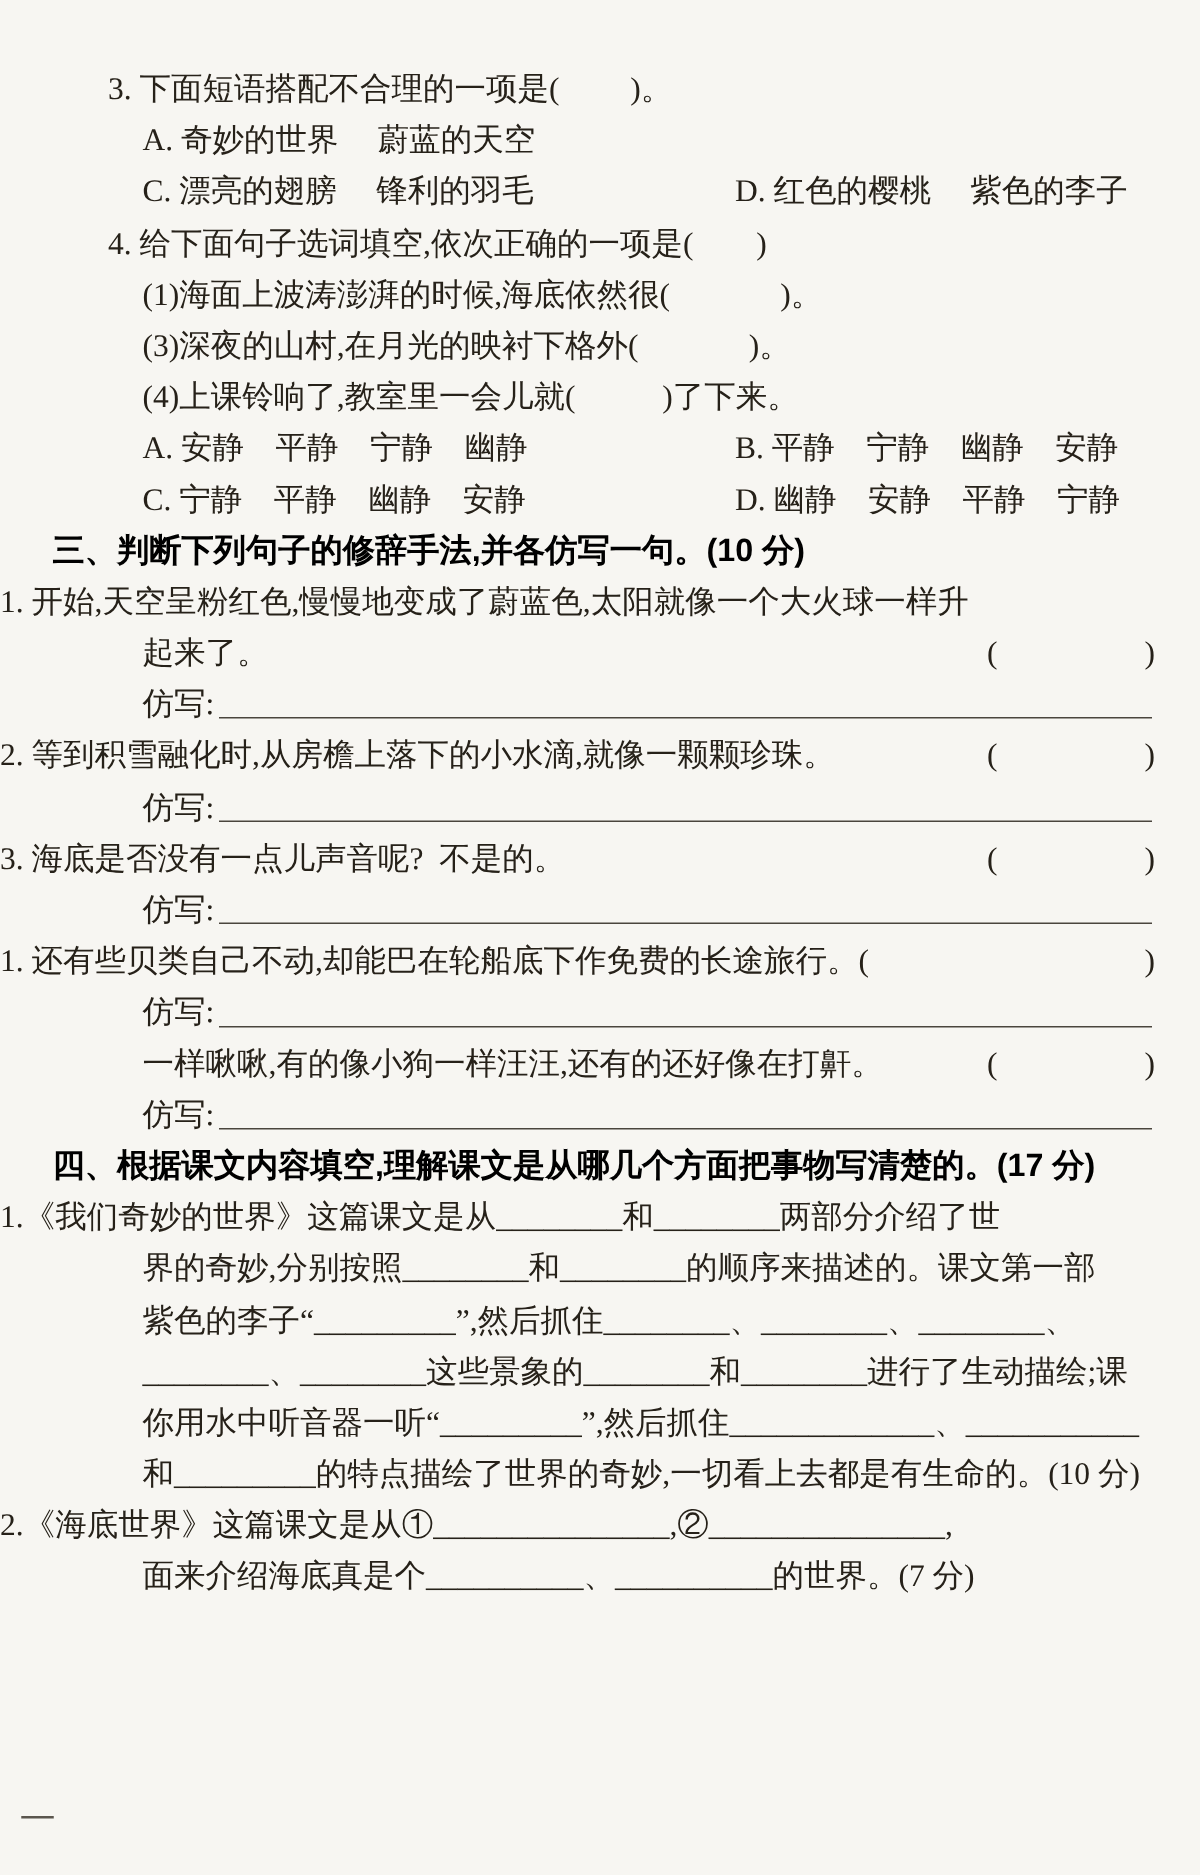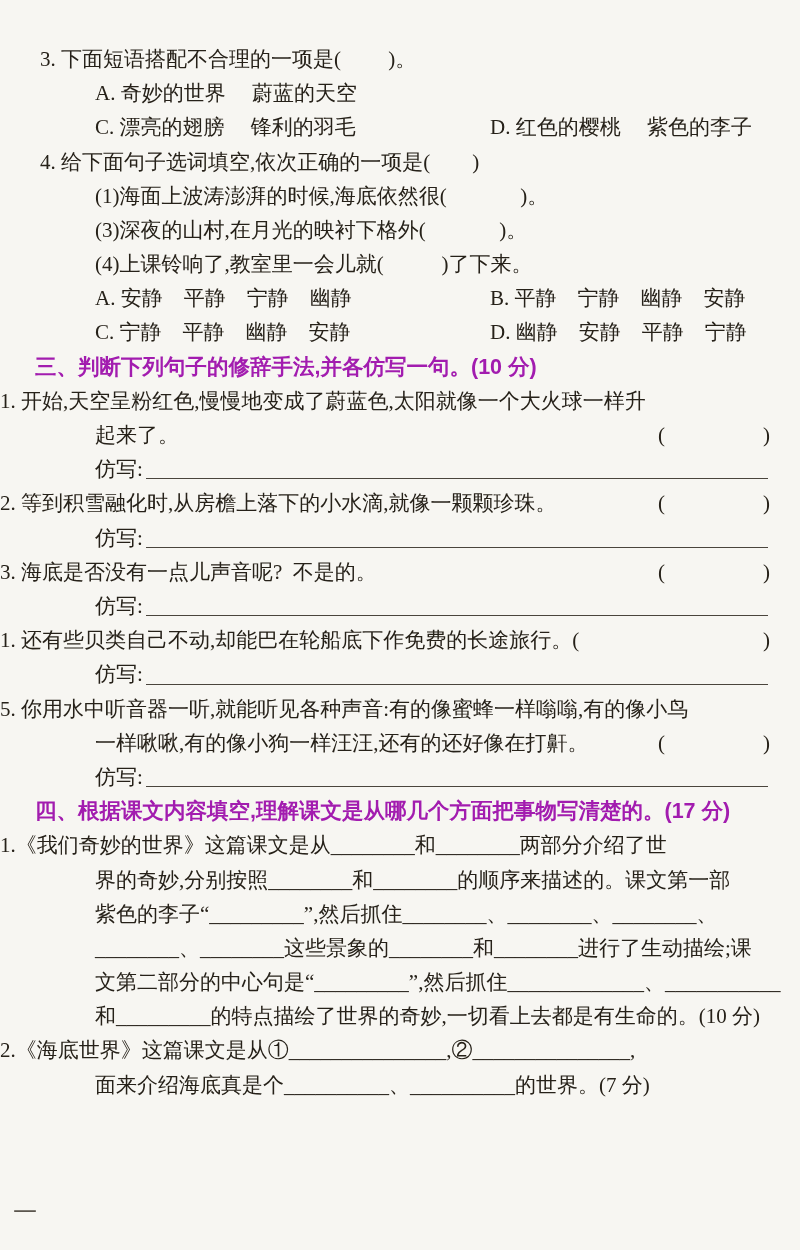--- a/index.html
+++ b/index.html
@@ -16,31 +16,31 @@
     padding:42px 30px 0 0;
     box-sizing:border-box;
   }
   .line, .flexline {
     white-space:pre;
     font-size:21px;
     line-height:34.2px;
     height:34.2px;
     box-sizing:border-box;
   }
-  .flexline { display:flex; align-items:flex-end; }
+  .flexline { display:flex; align-items:flex-start; }
   
-  .ind-q { padding-left:40px; }   
+  .ind-q { padding-left:72px; }   
   .ind-i { }   
   .ind-c { padding-left:95px; }   
   .ind-s { padding-left:35px; }   
   .sec {
     font-family:"Liberation Sans","DejaVu Sans",sans-serif;
     font-weight:700;
     font-size:21.5px;
-    color:#a21caf;
+    color:#000000;
   }
   .o1 { display:inline-block; width:395px; }
   .sp { flex:1; }
   .gap { display:inline-block; width:98px; }
   .uline {
     flex:1;
     border-bottom:1.5px solid #4a453d;
     align-self:flex-end;
     margin:0 2px 7px 3px;
     min-height:1px;
@@ -123,40 +123,39 @@
     <span>1. 还有些贝类自己不动,却能巴在轮船底下作免费的长途旅行。</span>
     <span>(</span>
     <span class="sp"></span>
     <span>)</span>
   </div>
   <div class="flexline ind-c">
     <span>仿写:</span>
     <span class="uline"></span>
   </div>
 
-  <div class="line ind-i">5. 你用水中听音器一听,就能听见各种声音:有的像蜜蜂一样嗡嗡,有的像小鸟</div>
   <div class="flexline ind-c">
     <span>一样啾啾,有的像小狗一样汪汪,还有的还好像在打鼾。</span>
     <span class="sp"></span>
     <span>(</span>
     <span class="gap"></span>
     <span>)</span>
   </div>
   <div class="flexline ind-c">
     <span>仿写:</span>
     <span class="uline"></span>
   </div>
 
   <div class="line ind-s sec">四、根据课文内容填空,理解课文是从哪几个方面把事物写清楚的。(17 分)</div>
 
   <div class="line ind-i">1.《我们奇妙的世界》这篇课文是从________和________两部分介绍了世</div>
   <div class="line ind-c">界的奇妙,分别按照________和________的顺序来描述的。课文第一部</div>
   <div class="line ind-c">紫色的李子“_________”,然后抓住________、________、________、</div>
   <div class="line ind-c">________、________这些景象的________和________进行了生动描绘;课</div>
-  <div class="line ind-c">文第二部分的中心句是“_________”,然后抓住_____________、___________</div>
+  <div class="line ind-c">你用水中听音器一听“_________”,然后抓住_____________、___________</div>
   <div class="line ind-c">和_________的特点描绘了世界的奇妙,一切看上去都是有生命的。(10 分)</div>
 
   <div class="line ind-i">2.《海底世界》这篇课文是从①_______________,②_______________,</div>
   <div class="line ind-c">面来介绍海底真是个__________、__________的世界。(7 分)</div>
 
 </div>
 
 <div class="pagemark">—</div>
 
 </body></html>

